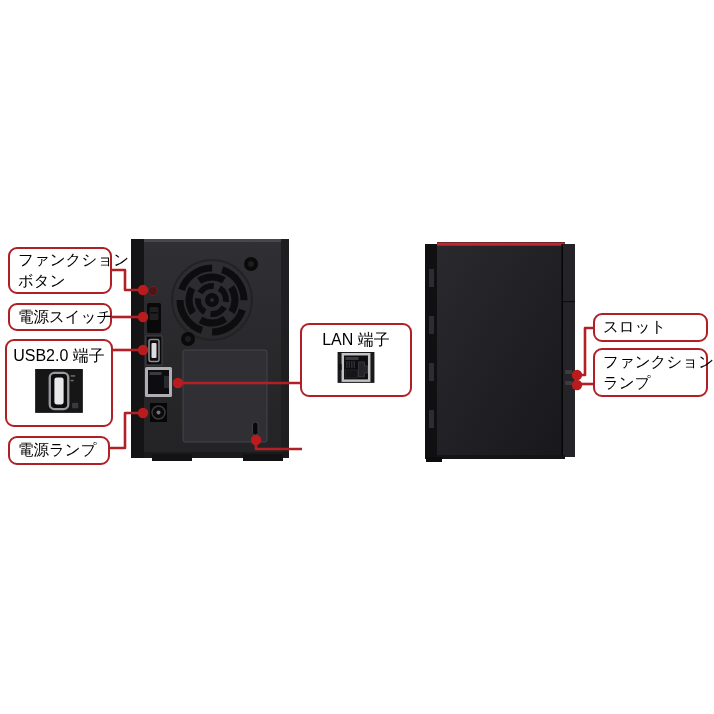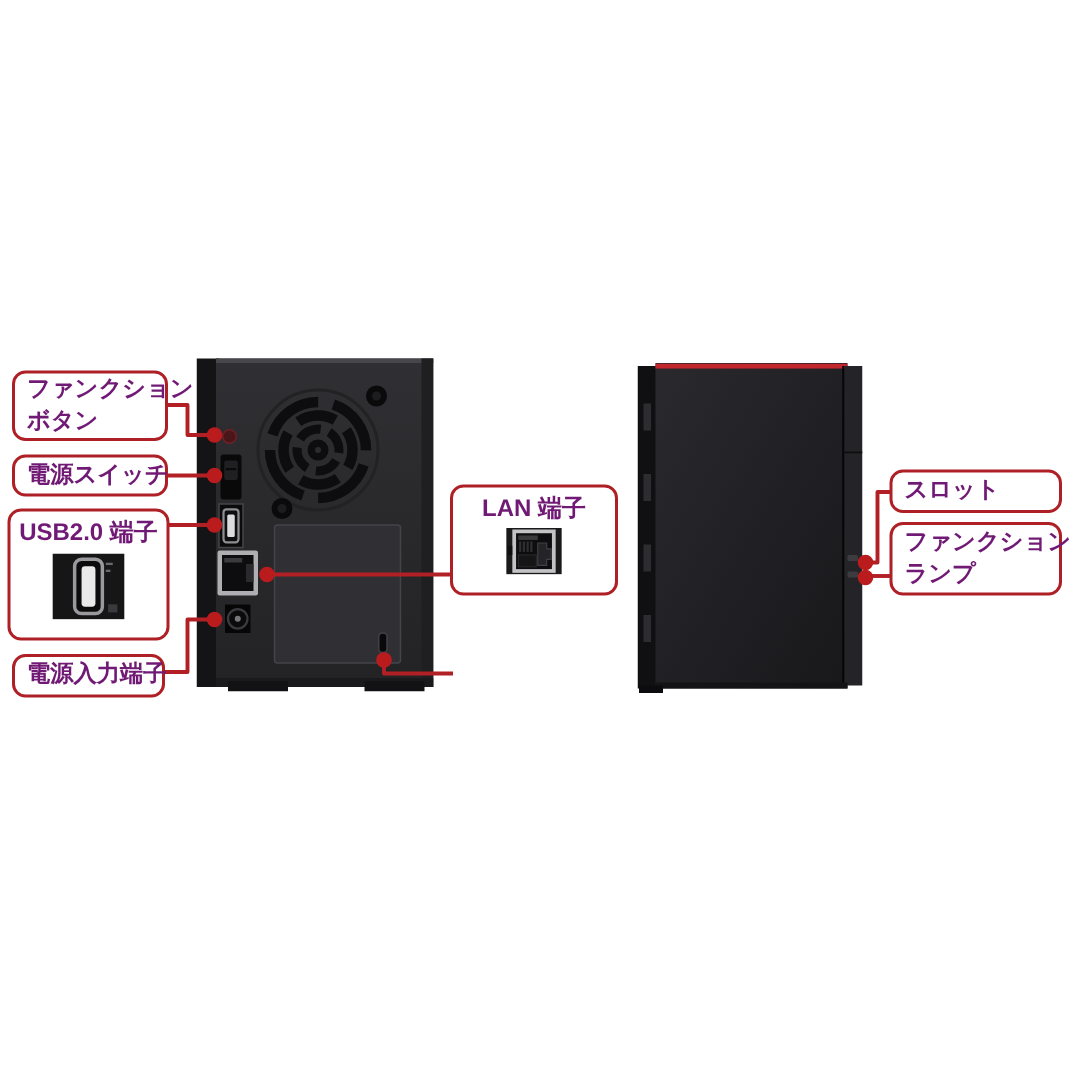--- a/index.html
+++ b/index.html
@@ -3,21 +3,21 @@
 <meta charset="utf-8">
 <style>
   html,body{margin:0;padding:0;background:#ffffff;}
   .stage{
     position:relative;width:714px;height:714px;background:#ffffff;overflow:hidden;
     font-family:"Liberation Sans","DejaVu Sans",sans-serif;
   }
   .callout{
     position:absolute;box-sizing:border-box;background:#ffffff;
     border:2.5px solid #ae2026;border-radius:9px;
-    color:#701a75;font-weight:700;font-size:15.5px;line-height:1.32;
+    color:#000000;font-weight:400;font-size:15.5px;line-height:1.32;
     display:flex;flex-direction:column;justify-content:center;
     padding:12px 8px;z-index:5;
   }
   .callout .ln{white-space:nowrap;}
   .callout.photo-box{align-items:center;justify-content:flex-start;padding-top:4px;}
   .photo-box .title{font-size:16px;white-space:nowrap;}
   .overlay{position:absolute;left:0;top:0;z-index:4;}
   .devsvg{position:absolute;z-index:2;}
 </style>
 </head>
@@ -158,21 +158,21 @@
       <rect x="0" y="0" width="62" height="57" fill="#161617"></rect>
       <rect x="19" y="5" width="24" height="47" rx="6" fill="#0c0c0d" stroke="#9a9a9e" stroke-width="3"></rect>
       <rect x="25" y="11" width="12" height="35" rx="3" fill="#e9e9ea"></rect>
       <rect x="46" y="8" width="6" height="2" fill="#6a6a6e"></rect>
       <rect x="46" y="14" width="4" height="2" fill="#6a6a6e"></rect>
       <rect x="48" y="44" width="8" height="7" fill="#3a3a3e"></rect>
     </svg>
   </div>
 
   <div class="callout" style="left:8px;top:436px;width:102px;height:29px">
-    <span class="ln">電源入力端子</span>
+    <span class="ln">電源ランプ</span>
   </div>
 
   <div class="callout photo-box" style="left:300px;top:323px;width:112px;height:74px">
     <span class="title">LAN 端子</span>
     <svg width="74" height="62" viewBox="0 0 74 62" style="margin-top:2px">
       <rect x="0" y="0" width="74" height="62" fill="#1a1a1b"></rect>
       <rect x="8" y="2" width="58" height="58" fill="#c3c3c6"></rect>
       <rect x="13" y="7" width="48" height="48" fill="#0d0d0f"></rect>
       <rect x="16" y="10" width="26" height="6" fill="#39393e"></rect>
       <g fill="#2e2e33">

